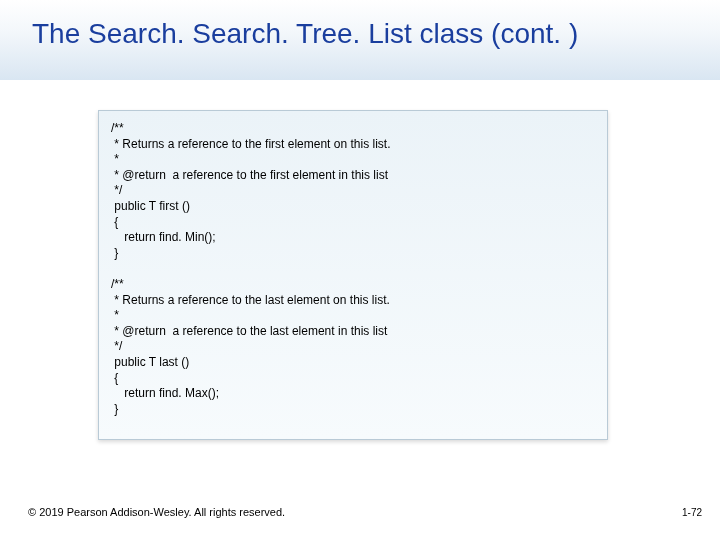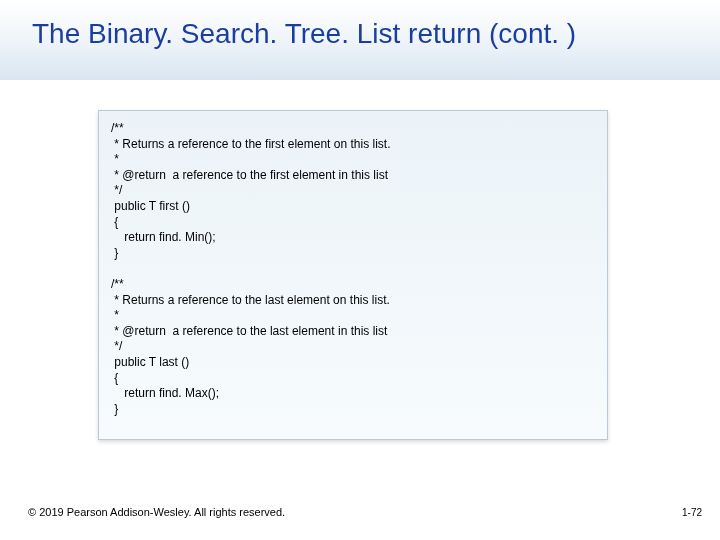--- a/index.html
+++ b/index.html
@@ -67,21 +67,21 @@
     bottom: 22px;
     font-size: 10px;
     color: #000;
   }
 </style>
 </head>
 <body>
 
 <div class="slide">
   <div class="title-band"></div>
-  <div class="title">The Binary. Search. Tree. List return (cont. )</div>
+  <div class="title">The Search. Search. Tree. List class (cont. )</div>
 
   <div class="code-box">
     <pre>/**
  * Returns a reference to the first element on this list.
  *
  * @return  a reference to the first element in this list
  */
  public T first ()
  {
     return find. Min();

